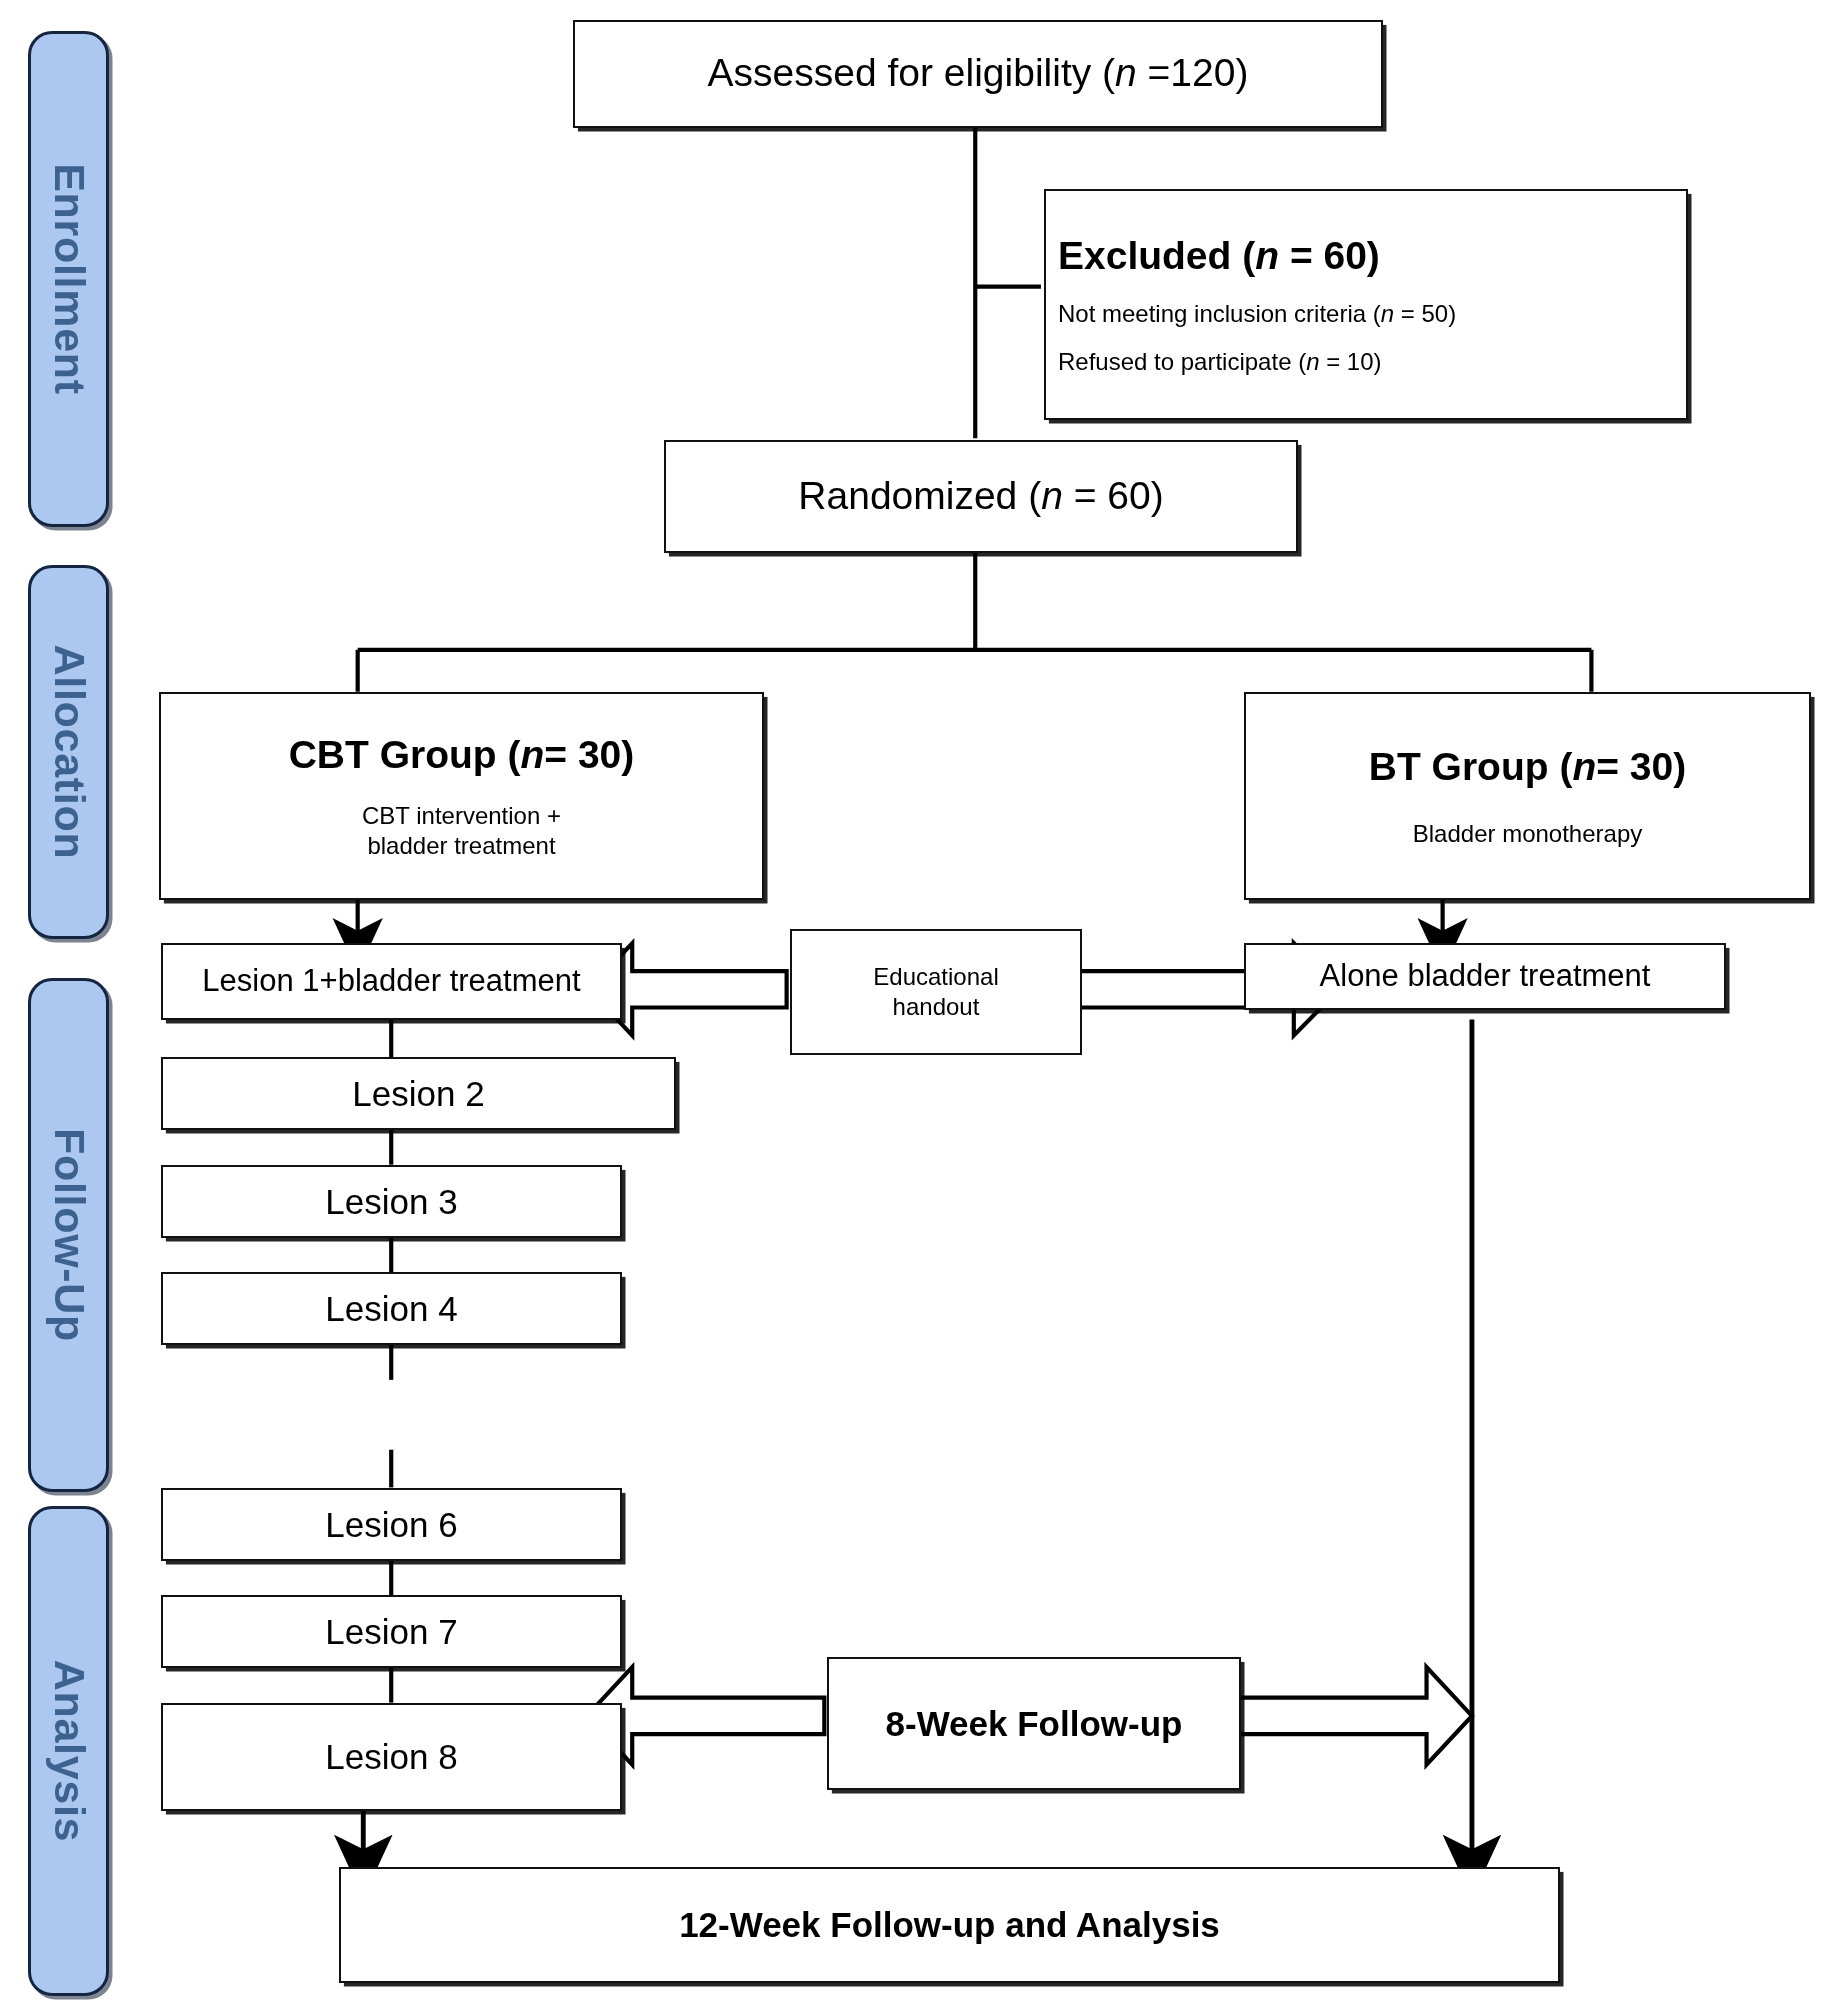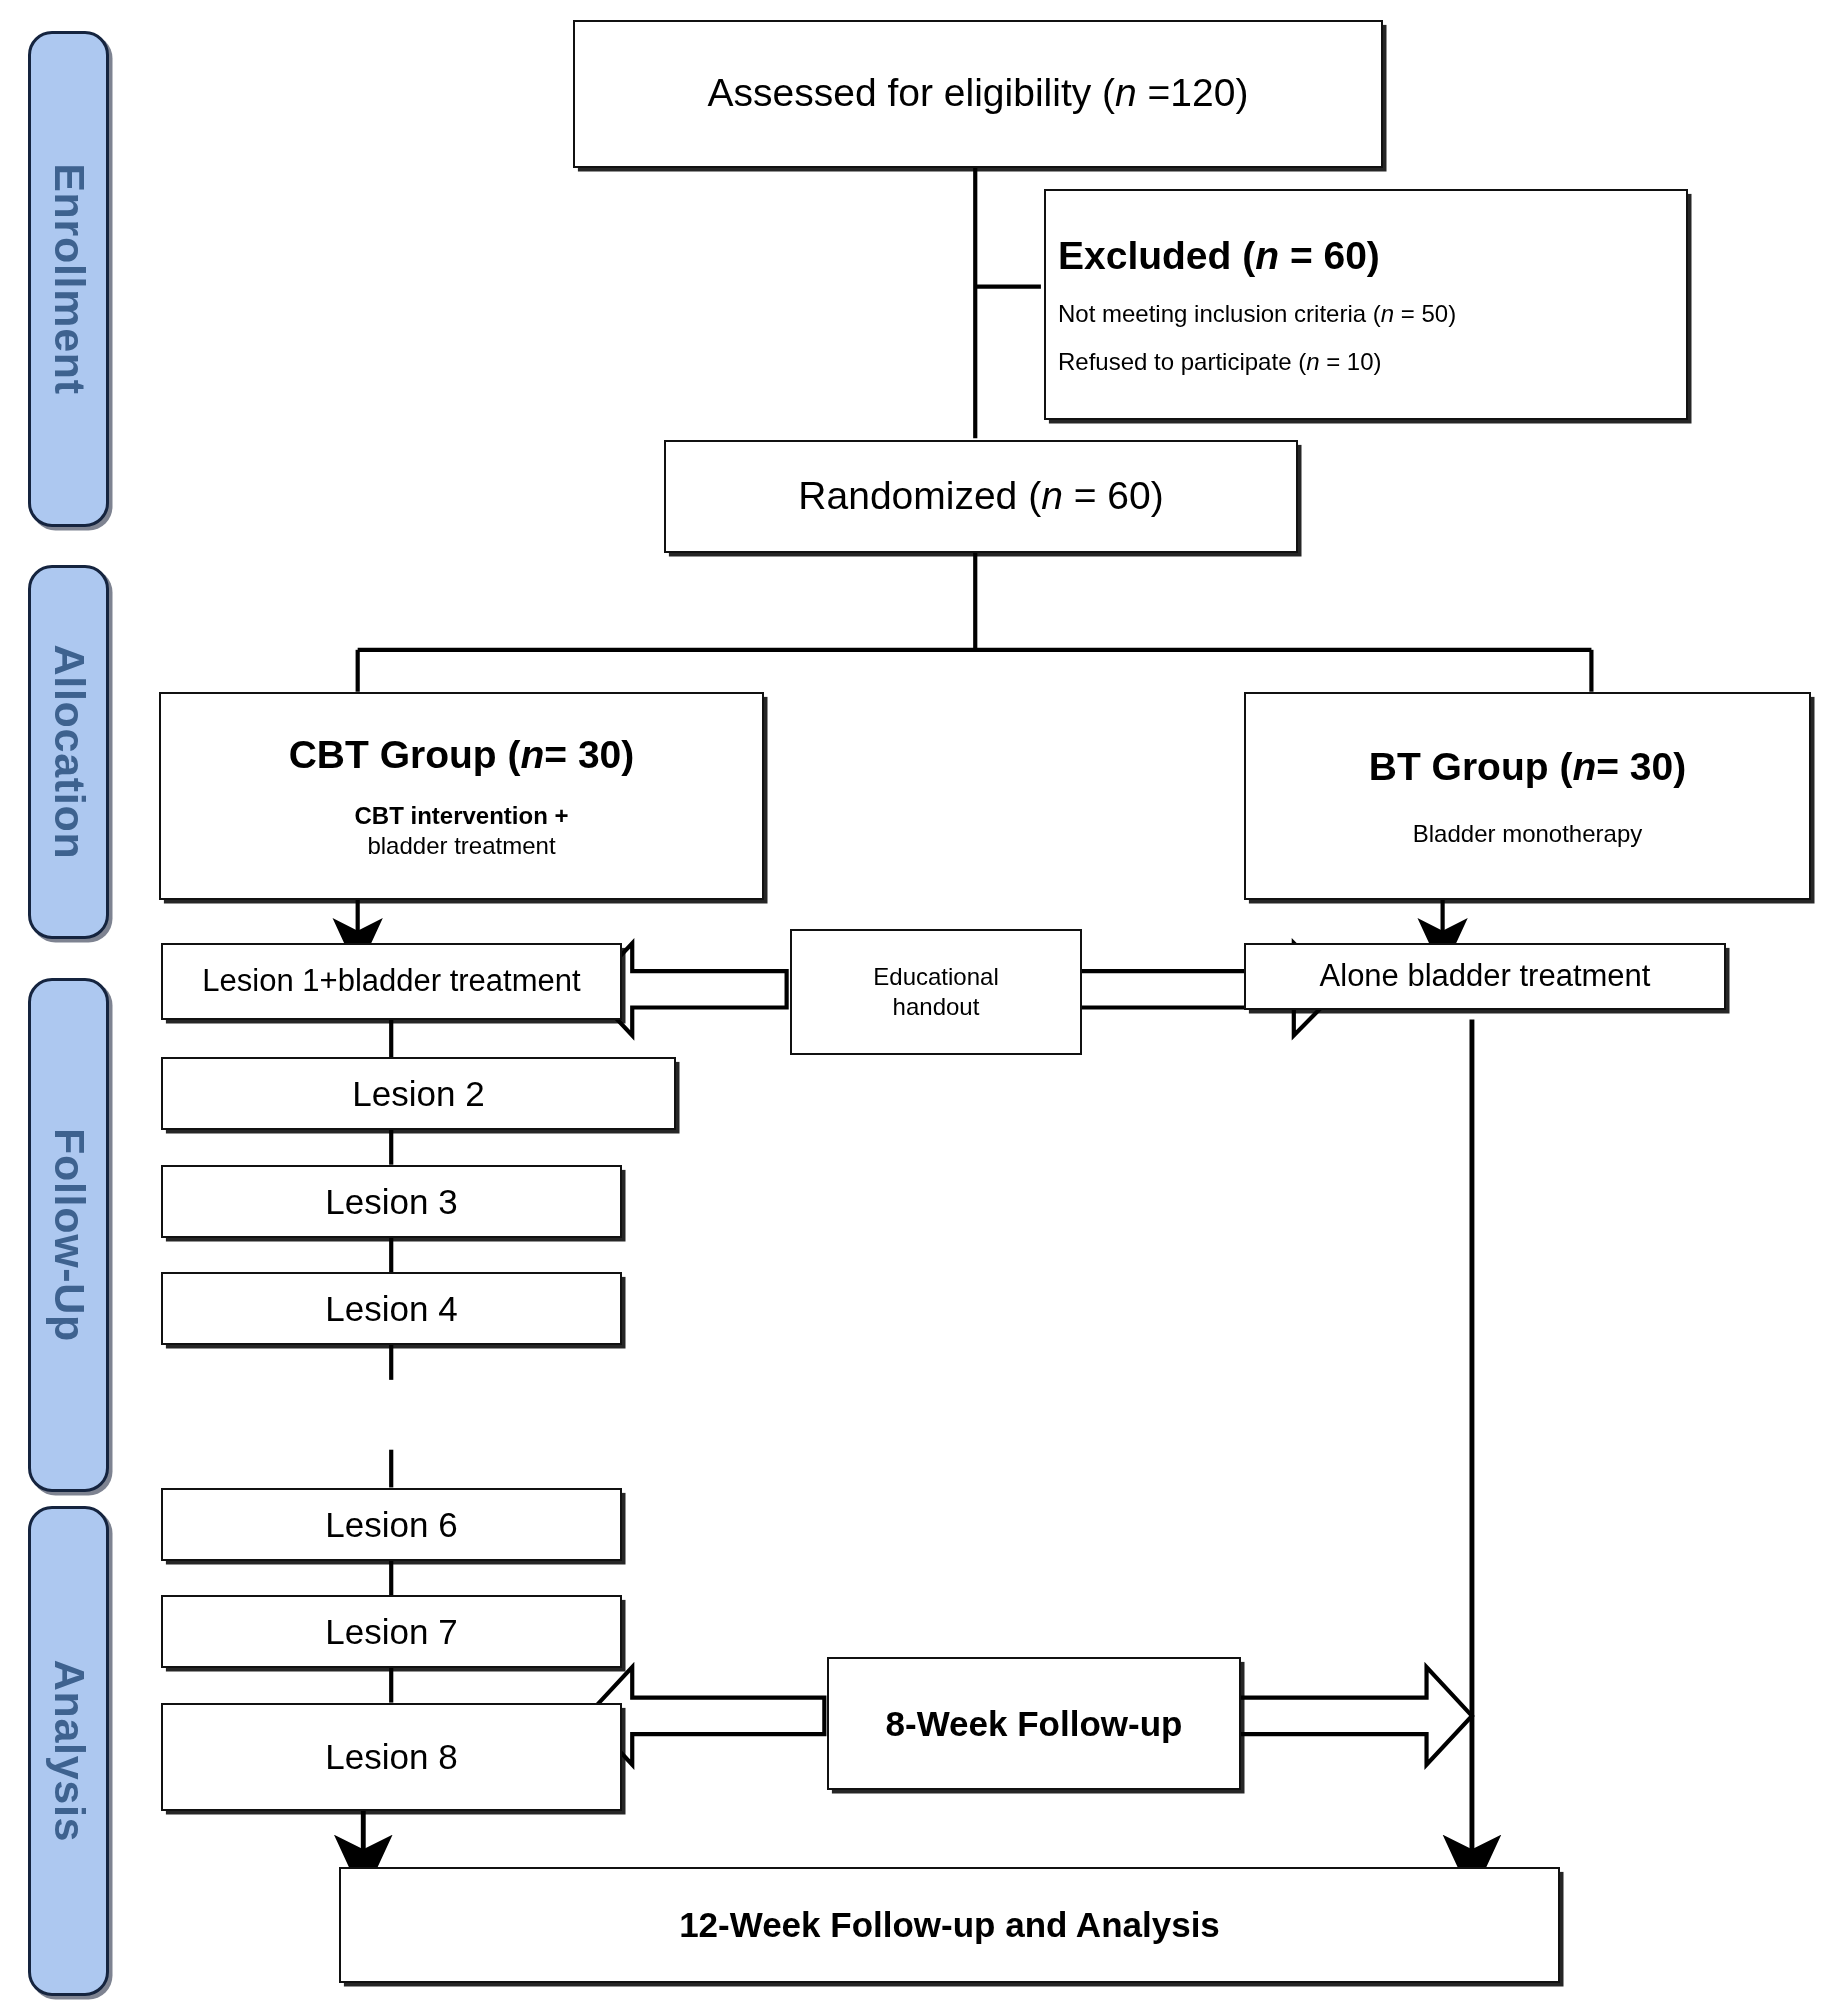--- a/index.html
+++ b/index.html
@@ -63,21 +63,21 @@
     color: #000000;
   }
   .node.flat { box-shadow: none; }
   .node-line { display: block; width: 100%; line-height: 1.25; }
   .t-lg   { font-size: 39px; }
   .t-md   { font-size: 35px; }
   .t-sm   { font-size: 24px; }
   .t-xs   { font-size: 31px; }
   .bold   { font-weight: bold; }
   .ital   { font-style: italic; }
-  .gap-sm { margin-top: 21px; font-weight: bold; }
+  .gap-sm { margin-top: 21px; }
   .gap-md { margin-top: 18px; }
   .gap-lg { margin-top: 28px; }
   .left-al { text-align: left; align-items: flex-start; padding-left: 12px; }
   .left-al .node-line { text-align: left; }
 </style>
 </head>
 <body>
 
 <div id="diagram-root">
 
@@ -166,21 +166,21 @@
   <div class="phase-pill" style="left:28px;  top:565px; width:81px; height:374px;">
     <span class="phase-label">Allocation</span>
   </div>
   <div class="phase-pill" style="left:28px;  top:978px; width:81px; height:514px;">
     <span class="phase-label">Follow-Up</span>
   </div>
   <div class="phase-pill" style="left:28px;  top:1506px; width:81px; height:490px;">
     <span class="phase-label">Analysis</span>
   </div>
 
-  <div class="node" style="left:573px; top:19.6px; width:810px; height:148px;">
+  <div class="node" style="left:573px; top:19.6px; width:810px; height:108px;">
     <span class="node-line t-lg"><span>Assessed for eligibility (</span><i class="ital">n</i><span> =120)</span></span>
   </div>
 
   <div class="node left-al" style="left:1044px; top:189px; width:644px; height:231px;">
     <span class="node-line t-lg bold"><span>Excluded (</span><i class="ital">n</i><span> = 60)</span></span>
     <span class="node-line t-sm gap-md"><span>Not meeting inclusion criteria (</span><i class="ital">n</i><span> = 50)</span></span>
     <span class="node-line t-sm gap-md"><span>Refused to participate (</span><i class="ital">n</i><span> = 10)</span></span>
   </div>
 
   <div class="node" style="left:664px; top:440px; width:634px; height:113px;">

